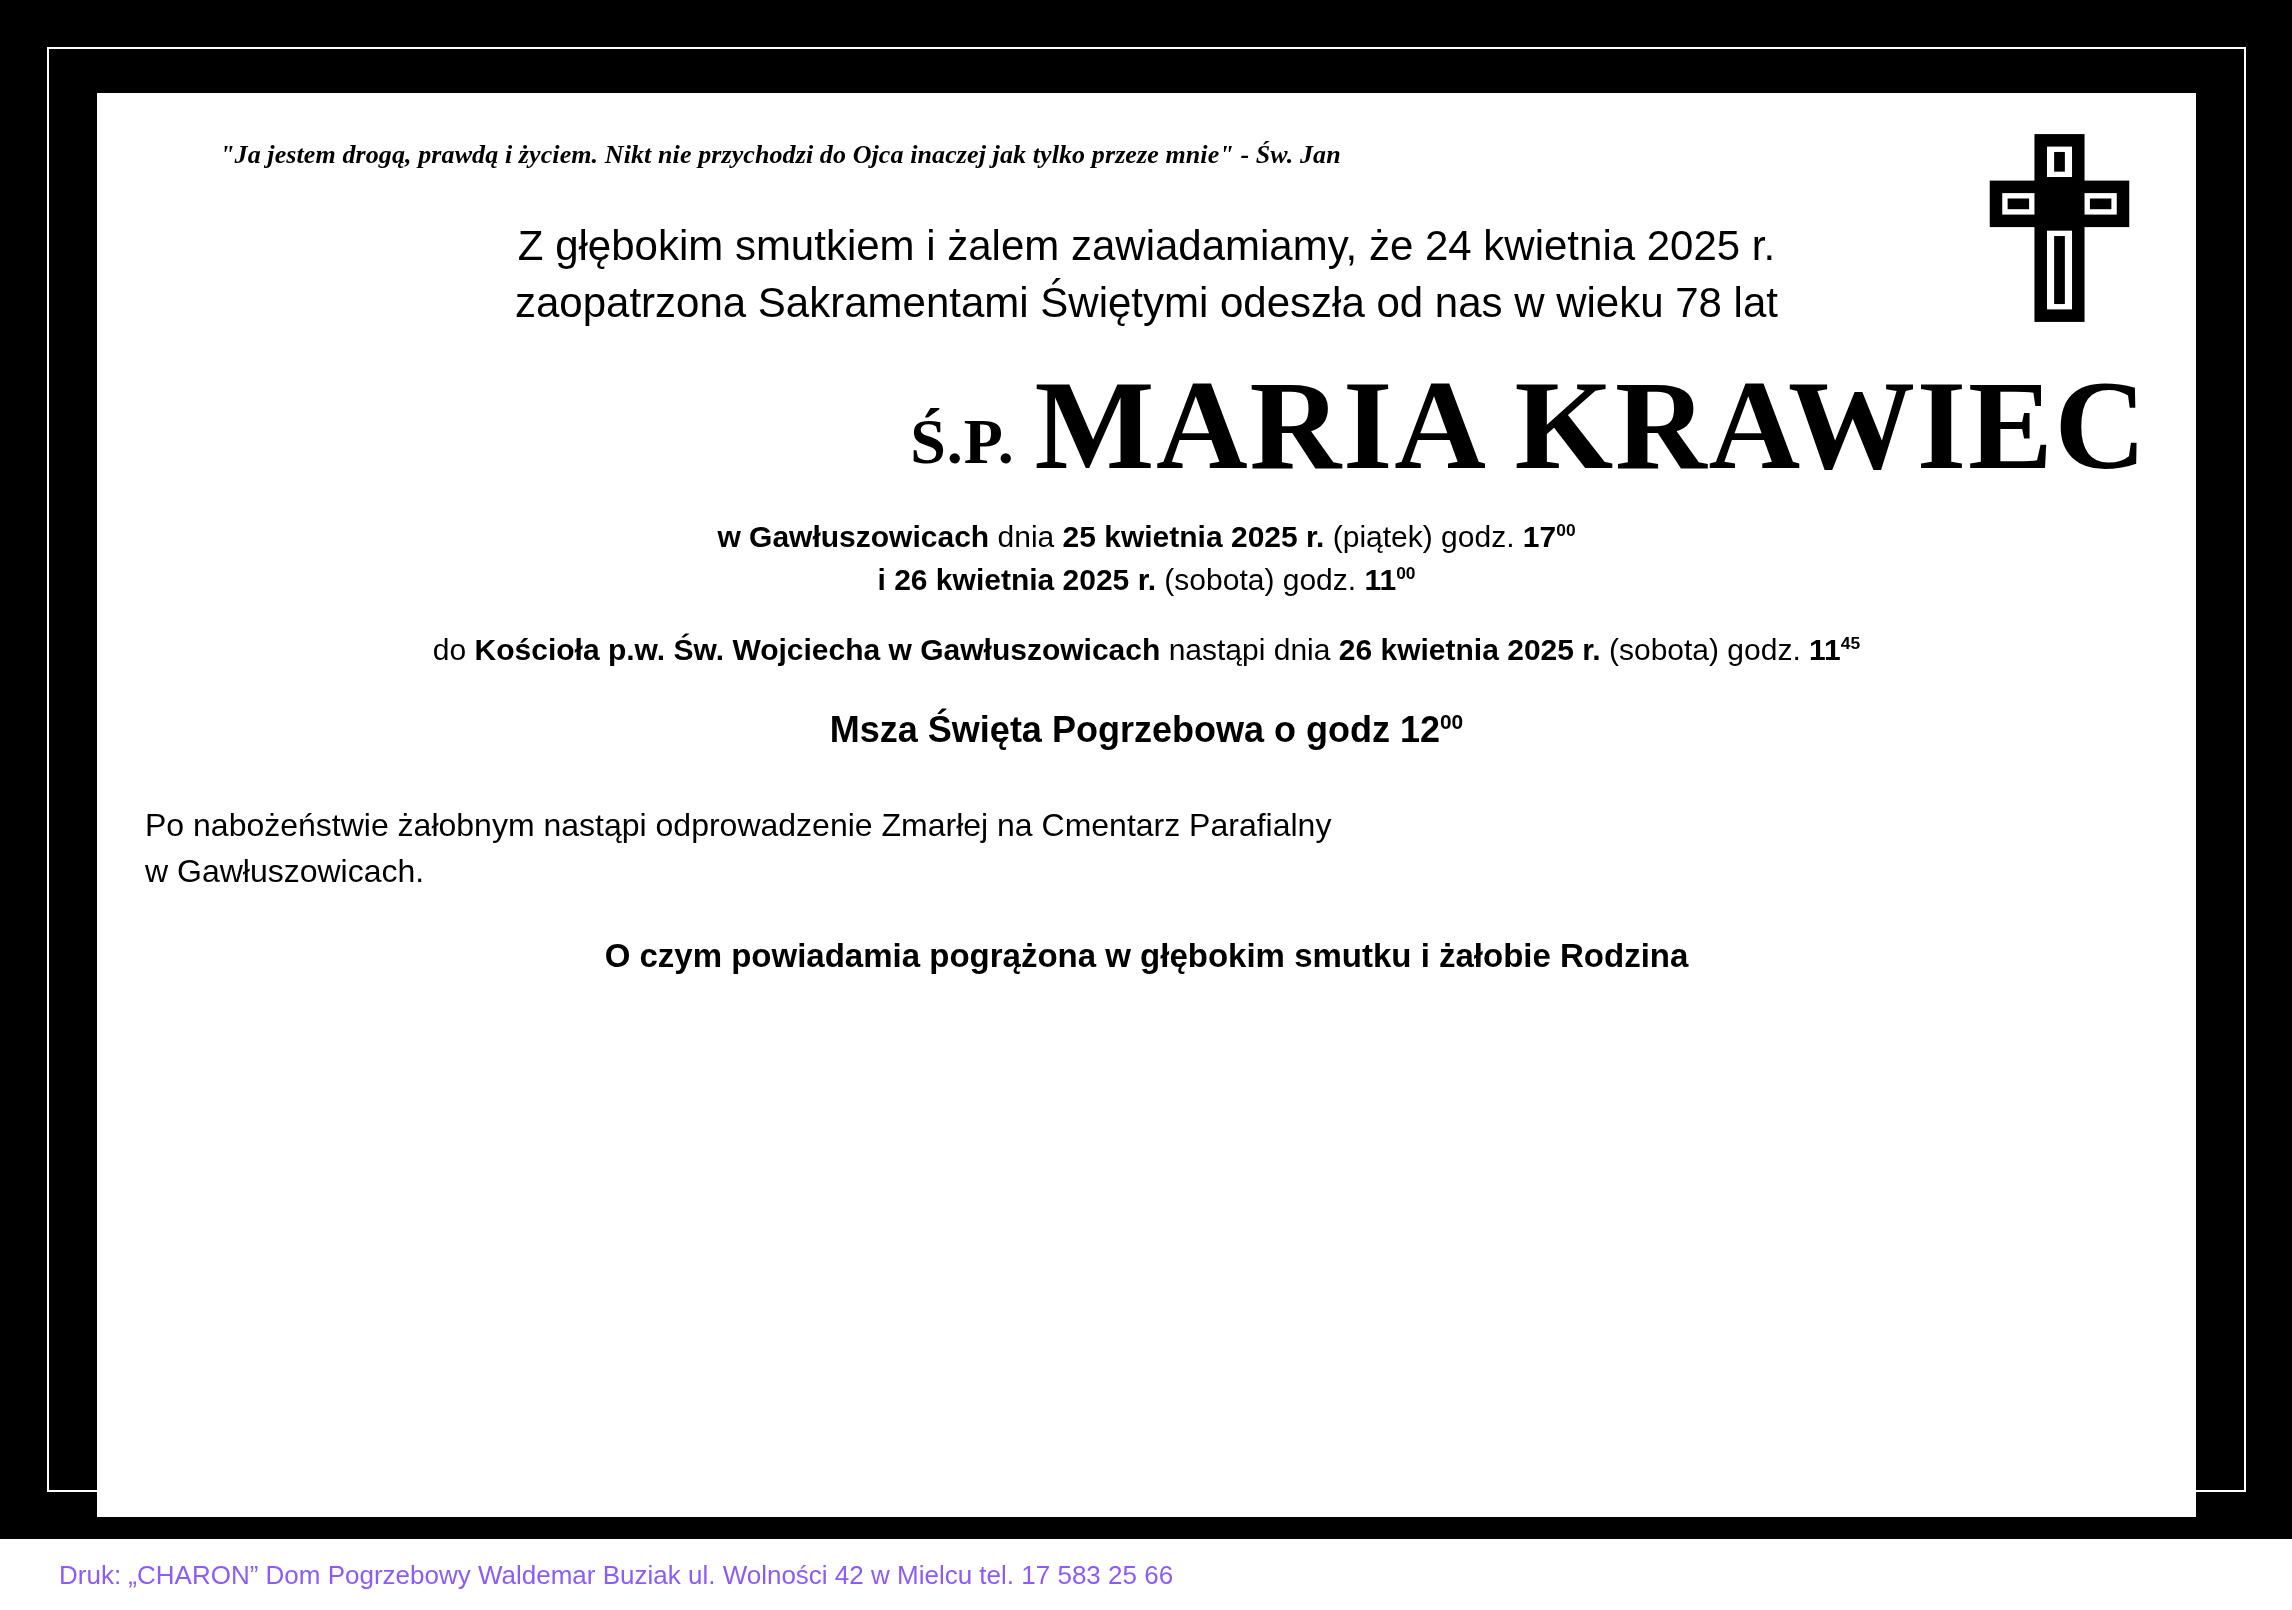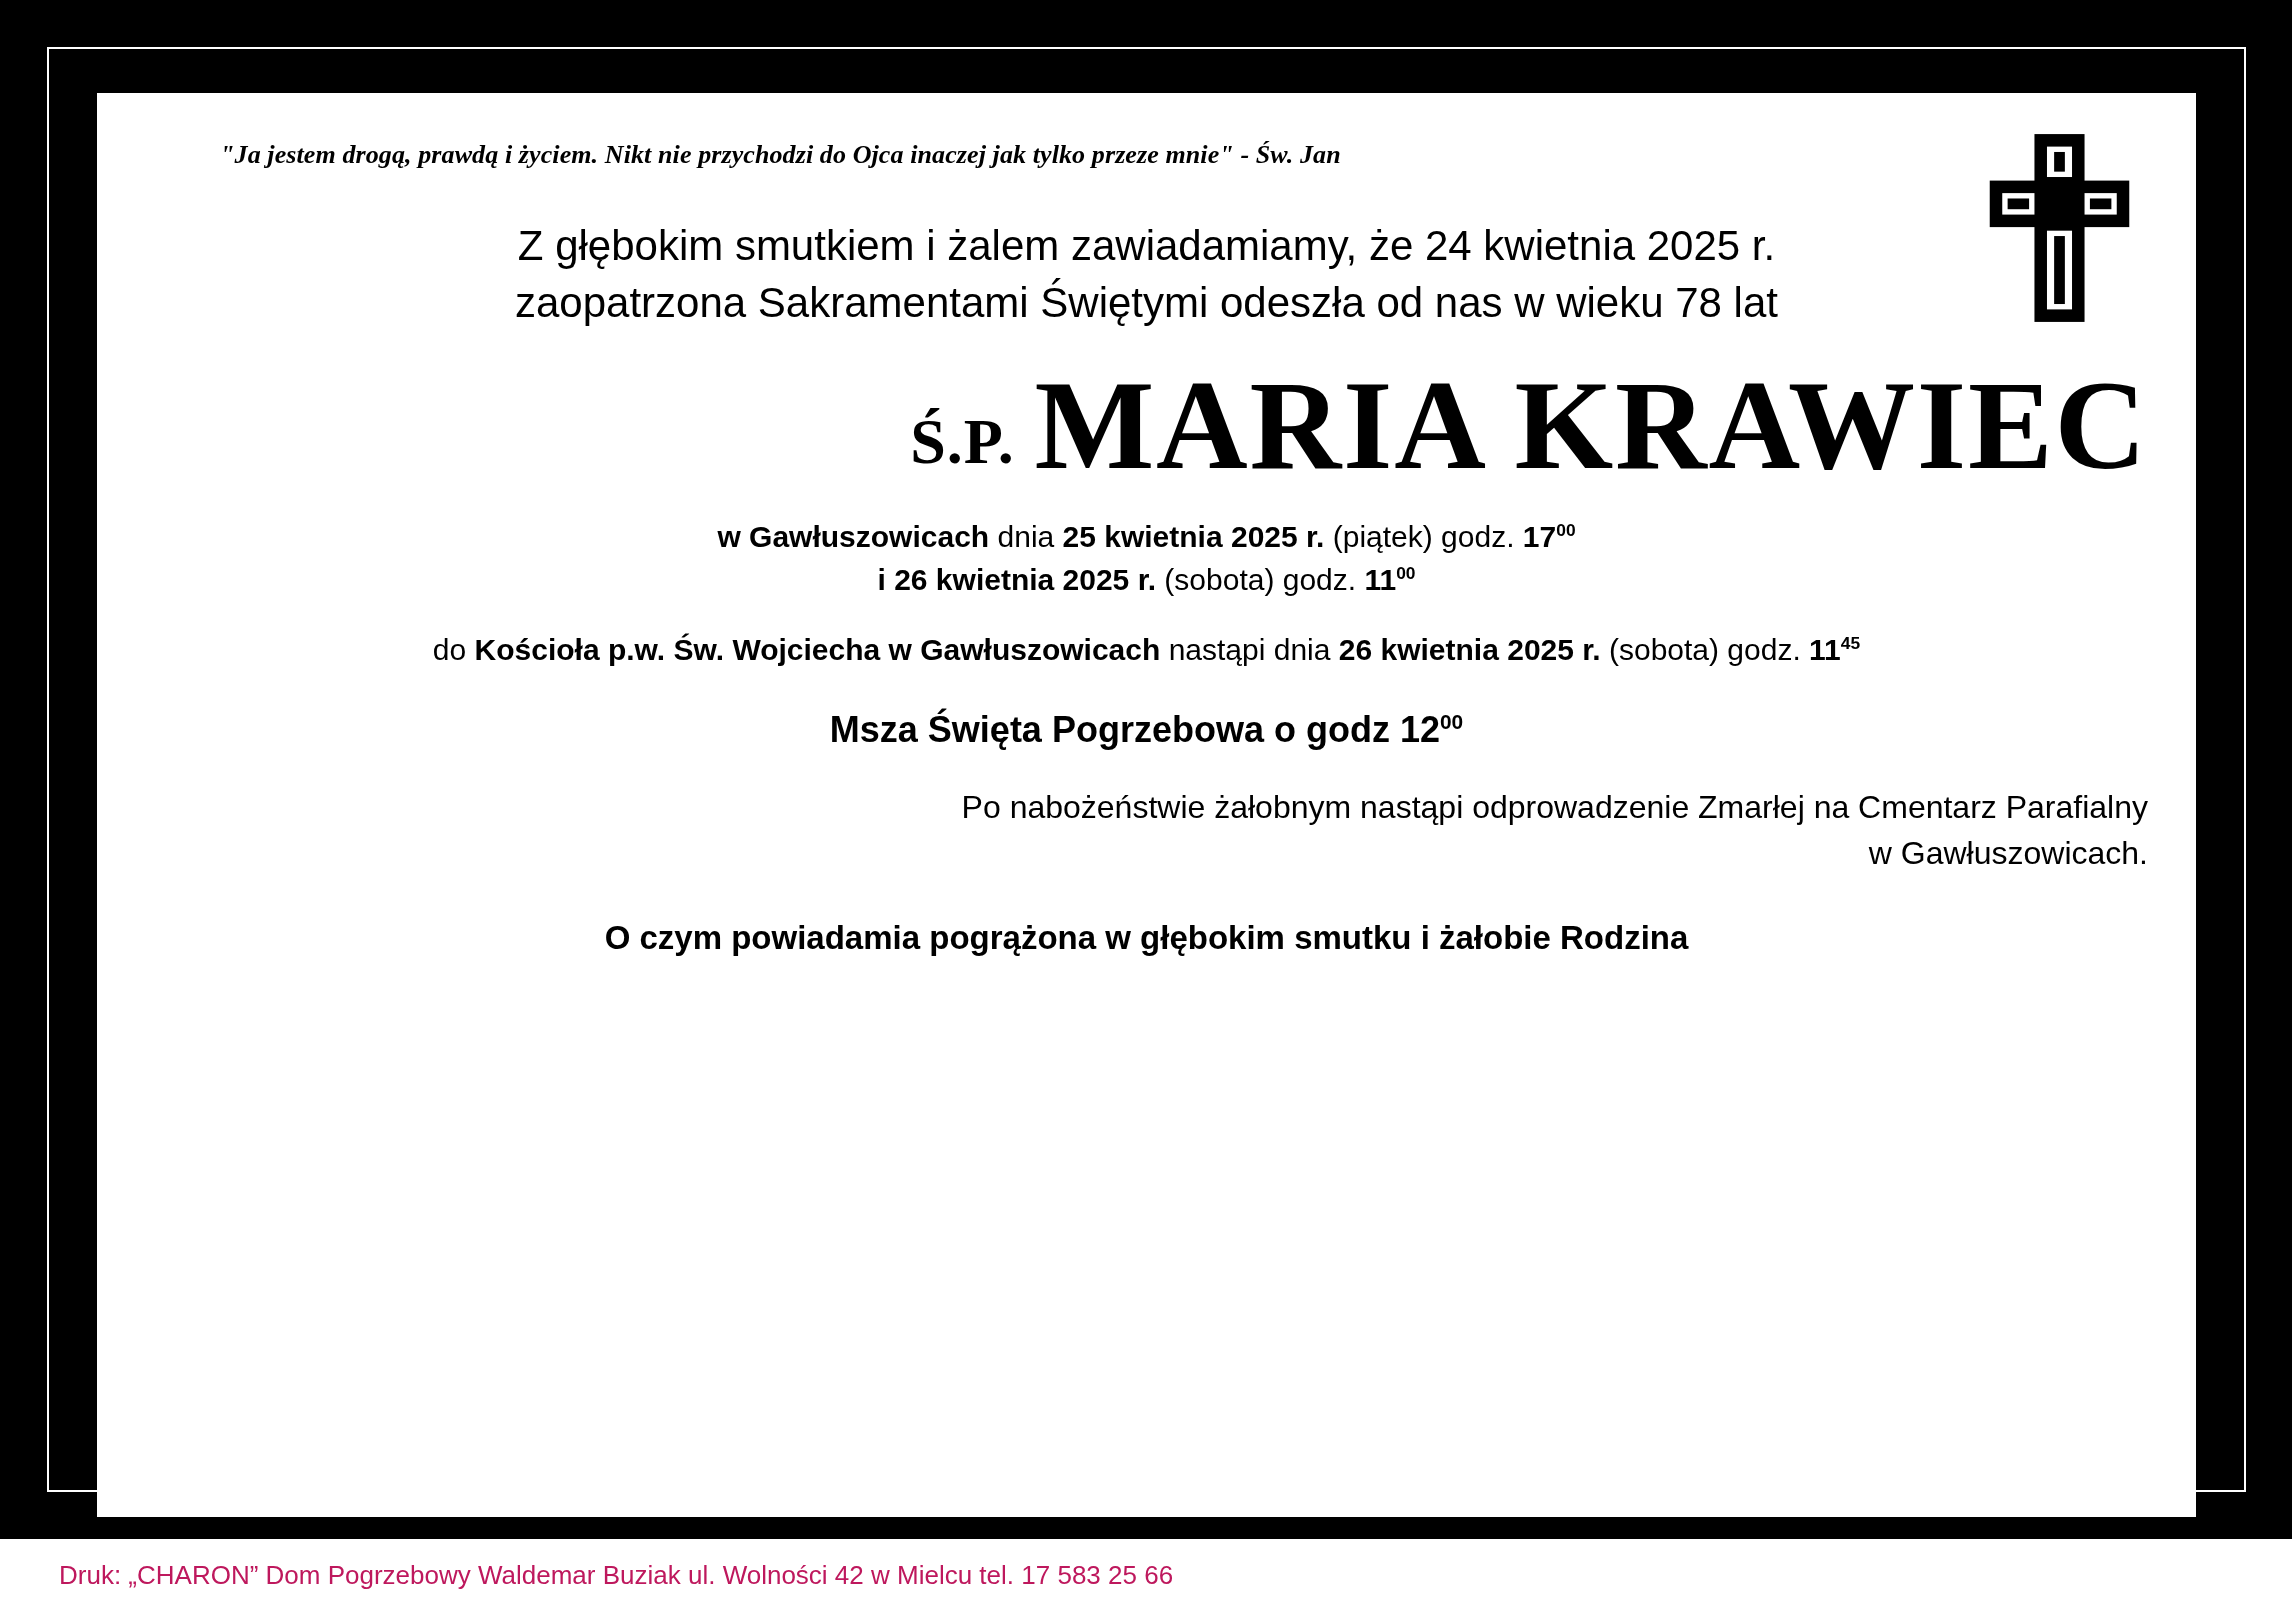--- a/index.html
+++ b/index.html
@@ -110,24 +110,24 @@
     font-weight: bold;
     line-height: 0;
   }
   .mass {
     text-align: center;
     font-size: 36px;
     font-weight: bold;
     margin-top: 38px;
   }
   .after {
-    text-align: right;
+    text-align: left;
     font-size: 32px;
     line-height: 1.42;
-    margin-top: 34px;
+    margin-top: 52px;
   }
   .after div { white-space: nowrap; }
   .family {
     text-align: center;
     font-size: 33px;
     font-weight: bold;
     margin-top: 43px;
     white-space: nowrap;
   }
   .cross-wrap {
@@ -142,21 +142,21 @@
     left: 0;
     top: 1539px;
     width: 2293px;
     height: 72px;
     background: #ffffff;
     display: flex;
     align-items: center;
   }
   .footer-text {
     font-size: 26px;
-    color: #be185d;
+    color: #8b5cf6;
     margin-left: 59px;
     white-space: nowrap;
   }
 </style>
 </head>
 <body>
 
 <div class="page">
 
   <div class="black-frame">

